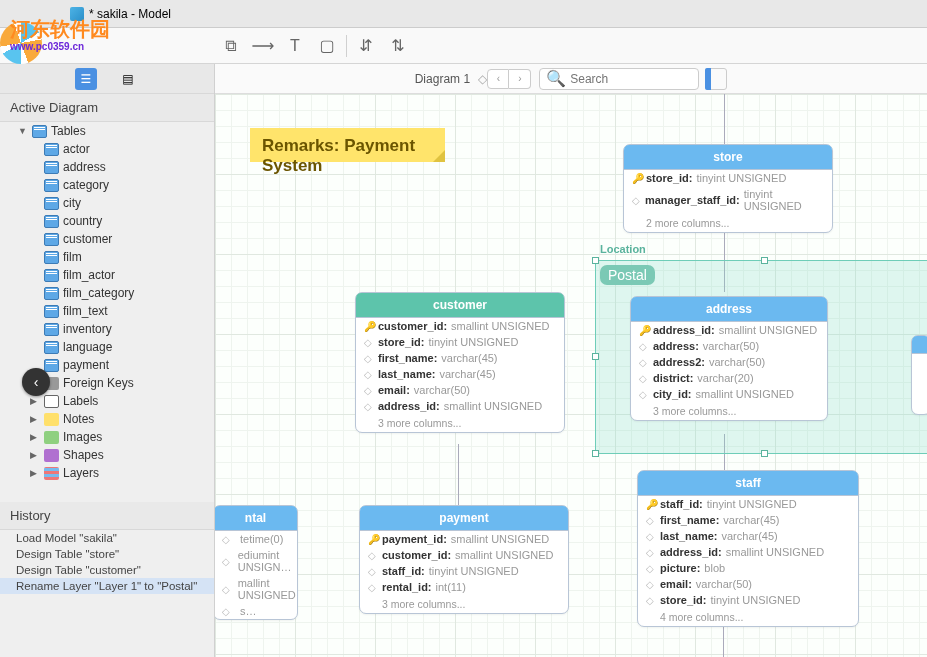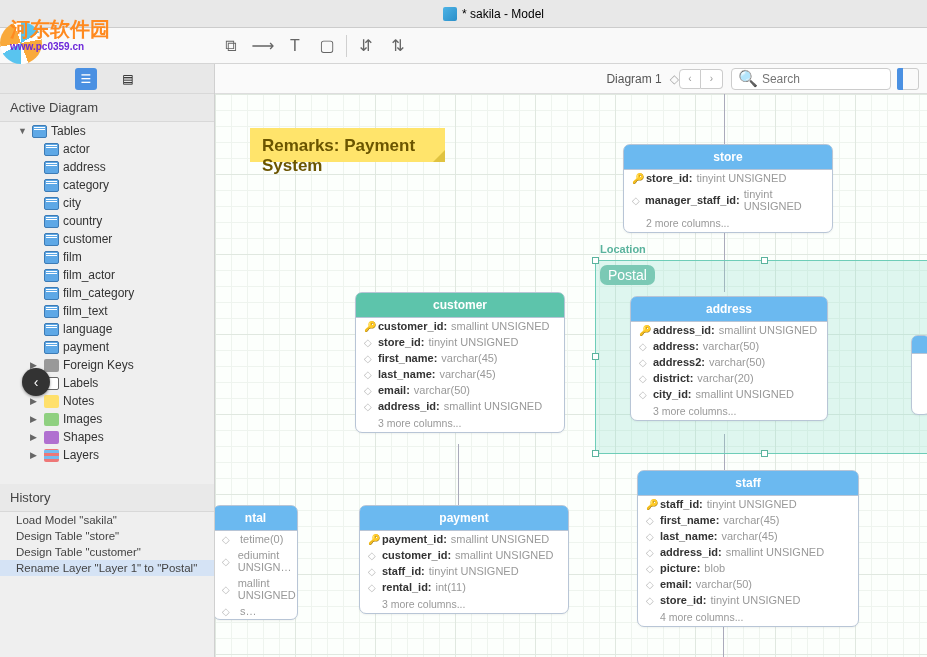--- a/index.html
+++ b/index.html
@@ -1,18 +1,18 @@
 <!DOCTYPE html>
 <html><head>
 <meta charset="utf-8">
 <style>
 * { box-sizing: border-box; margin: 0; padding: 0; font-family: -apple-system, "Helvetica Neue", Arial, sans-serif; }
 body { background: #f5f5f5; width: 927px; height: 657px; overflow: hidden; position: relative; }
 
-.tab-bar { height: 28px; background: #e8e8e8; display: flex; align-items: center; padding-left: 60px; border-bottom: 1px solid #ccc; justify-content: center; }
+.tab-bar { height: 28px; background: #e8e8e8; display: flex; align-items: center; padding-left: 60px; border-bottom: 1px solid #ccc; }
 .tab { display: flex; align-items: center; gap: 5px; font-size: 12px; padding: 4px 10px; }
 .tab-icon { width: 14px; height: 14px; background: linear-gradient(135deg,#4db3e6,#2a8fc9); border-radius: 2px; }
 
 .toolbar { height: 36px; background: #f9f9f9; border-bottom: 1px solid #d5d5d5; display: flex; align-items: center; padding: 0 10px; position: relative; }
 .toolbar-group { display: flex; gap: 10px; align-items: center; }
 .toolbar-sep { width: 1px; height: 22px; background: #d0d0d0; margin: 0 8px; }
 .tool-btn { width: 22px; height: 22px; display: flex; align-items: center; justify-content: center; color: #666; font-size: 16px; cursor: pointer; }
 .watermark { position: absolute; left: 10px; top: -12px; pointer-events: none; font-size: 20px; font-weight: bold; z-index: 50; }
 .watermark .cn { color: #ff8a1f; }
 .watermark .url { color: #6d28d9; font-size: 10px; display:block; margin-top:-2px; }
@@ -36,21 +36,21 @@
 .ic-fk { background:#999; }
 .ic-labels { background:#fff; border:1px solid #666; }
 .ic-notes { background:#ffe06b; }
 .ic-images { background:#8fd080; }
 .ic-shapes { background:#b070d0; }
 .ic-layers { background: repeating-linear-gradient(0deg,#e77 0 3px,#7be 3px 6px); }
 .history-list div { padding: 2px 16px; font-size: 11.5px; color:#444; cursor:pointer; }
 .history-list div.sel { background:#d5e3f5; }
 
 .canvas-wrap { flex: 1; position: relative; background:#fff; }
-.canvas-top { height: 30px; border-bottom:1px solid #ddd; display:flex; align-items:center; padding:0 8px; justify-content:flex-end; background:#fafafa; }
+.canvas-top { height: 30px; border-bottom:1px solid #ddd; display:flex; align-items:center; padding:0 8px; justify-content:center; background:#fafafa; }
 .diagram-sel { font-size:12px; color:#555; display:flex; align-items:center; gap:8px; }
 .nav-arrows { display:flex; }
 .nav-arrow { width:22px; height:20px; border:1px solid #ccc; display:flex; align-items:center; justify-content:center; font-size:10px; color:#999; cursor:pointer; background:#fff; }
 .nav-arrow:first-child { border-radius:4px 0 0 4px; }
 .nav-arrow:last-child { border-radius:0 4px 4px 0; border-left:none; }
 .search-box { width:160px; height:22px; border:1px solid #ccc; border-radius:4px; background:#fff; display:flex; align-items:center; padding:0 6px; gap:4px; }
 .search-box input { border:none; outline:none; width:100%; font-size:12px; color:#888; }
 .panel-toggle { width:22px; height:22px; border:1px solid #ccc; border-radius:3px; margin-left:6px; display:flex; cursor:pointer; }
 .panel-toggle::before { content:""; width:6px; background:#4a90e2; border-radius:2px 0 0 2px; margin:-1px 0 -1px -1px; }
 
@@ -168,20 +168,24 @@
         <div class="tree-item child">
           <span class="tree-icon"></span>
           <span class="tree-label">film_category</span>
         </div>
         <div class="tree-item child">
           <span class="tree-icon"></span>
           <span class="tree-label">film_text</span>
         </div>
         <div class="tree-item child">
           <span class="tree-icon"></span>
+          <span class="tree-label">inventory</span>
+        </div>
+        <div class="tree-item child">
+          <span class="tree-icon"></span>
           <span class="tree-label">language</span>
         </div>
         <div class="tree-item child">
           <span class="tree-icon"></span>
           <span class="tree-label">payment</span>
         </div>
       </div>
 
     <div id="groups-list">
         <div class="tree-item d2">

